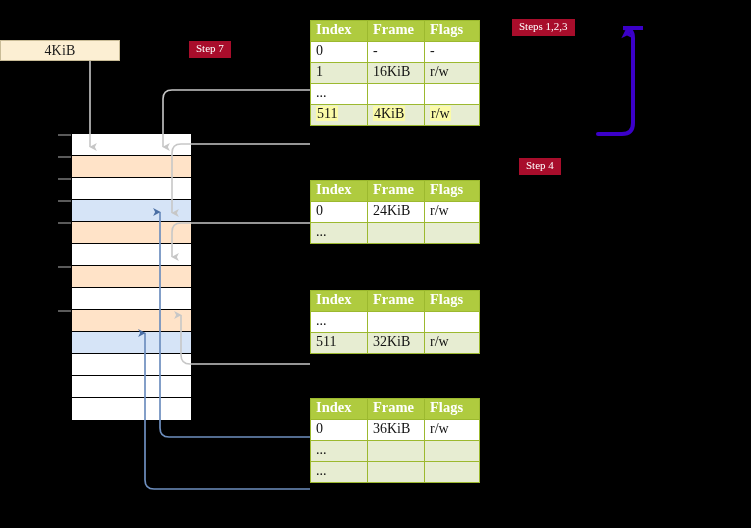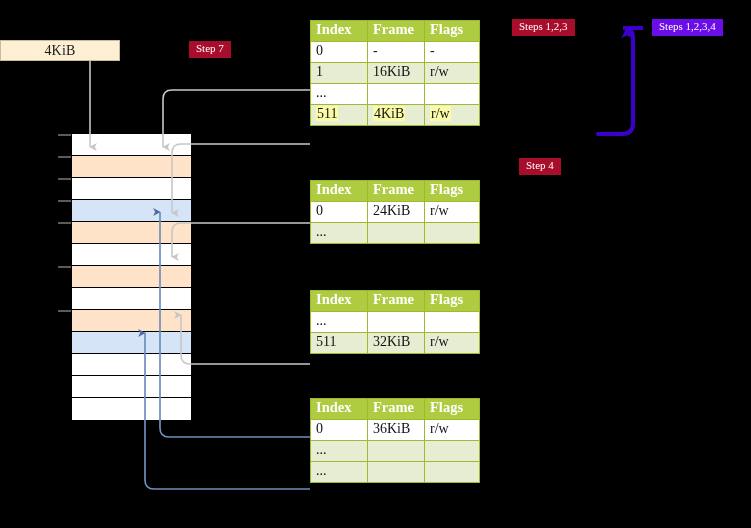--- a/index.html
+++ b/index.html
@@ -144,23 +144,20 @@
 
   <div class="size-box">
     <span>4KiB</span>
   </div>
 
   <div id="badge-step0" class="badge badge-crimson">
     <span>Step 7</span>
   </div>
   <div id="badge-steps123" class="badge badge-crimson">
     <span>Steps 1,2,3</span>
-  </div>
-  <div id="badge-steps1234" class="badge badge-violet">
-    <span>Steps 1,2,3,4</span>
   </div>
   <div id="badge-step4" class="badge badge-crimson">
     <span>Step 4</span>
   </div>
 
   <div id="mem-ticks">
       <div class="mem-tick" style="top: 134px;"></div>
       <div class="mem-tick" style="top: 156px;"></div>
       <div class="mem-tick" style="top: 178px;"></div>
       <div class="mem-tick" style="top: 200px;"></div>

